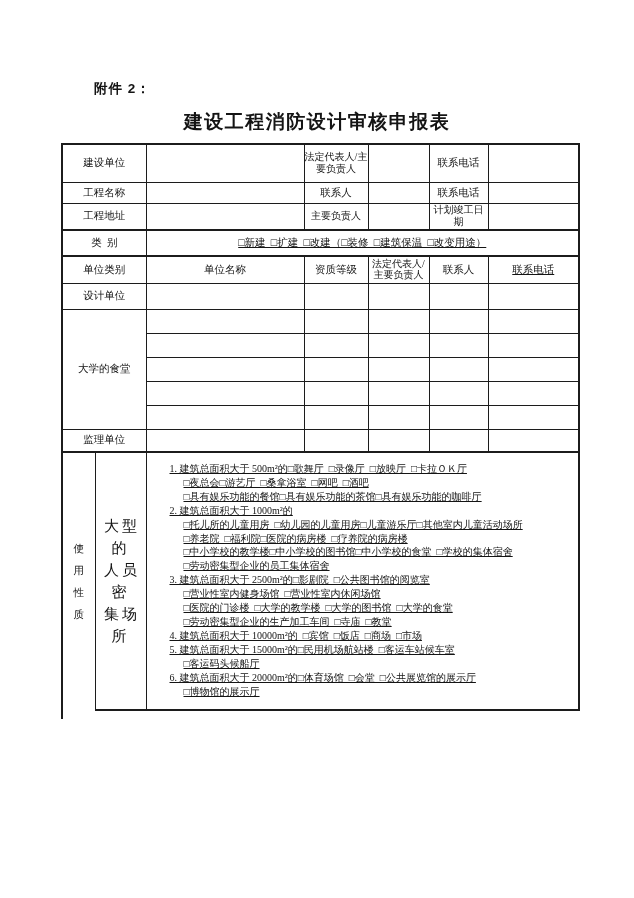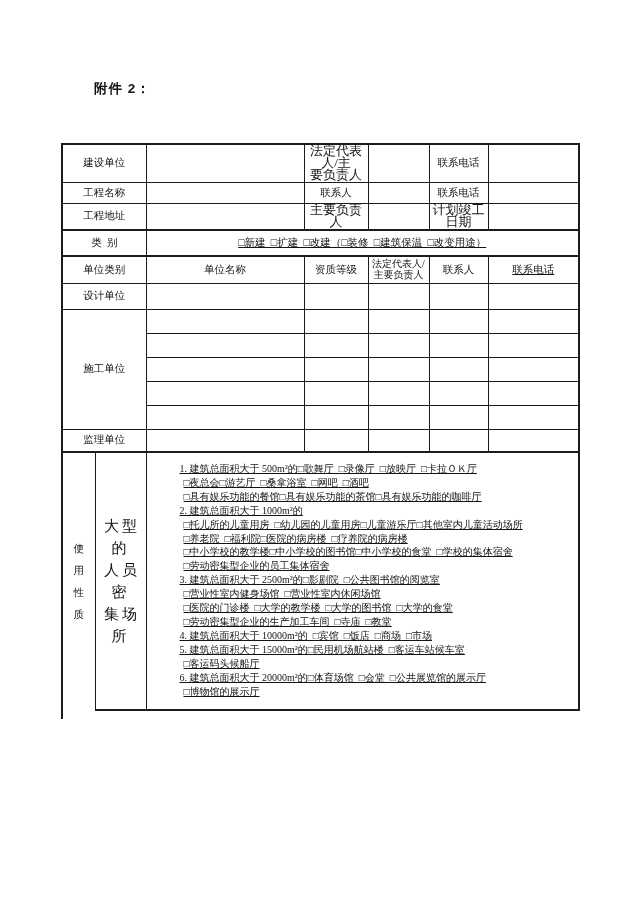--- a/index.html
+++ b/index.html
@@ -26,38 +26,39 @@
     border:1px solid #1c1c1c; padding:0; overflow:hidden;
     font-size:10.5px; text-align:center; vertical-align:middle;
     line-height:12px;
   }
   td.bl { border-left-width:2px; }
   td.br { border-right-width:2px;text-decoration:underline; }
   td.t2 { border-top-width:2px; }
   td.b2 { border-bottom-width:2px; }
   td.nb { border-bottom:none; }
   td.pre { white-space:pre; }
-  td.sm  { font-size:13px; }
+  td.sm  { font-size:10px; }
   td.xs  { font-size:10px; line-height:10.5px; }
   .two-line span { display:block; }
   .usage-a span { display:block; line-height:22px; font-size:10.5px; }
   .usage-b div { line-height:22px; font-size:15px; letter-spacing:3px; text-indent:3px; }
   td.usage-content { text-align:left; vertical-align:top; padding:9px 2px 0 0; }
   .ln { white-space:pre; font-size:10px; line-height:13.9px; padding-left:37px; }
-  .ln.num { padding-left:33px; }
+  .ln.num { padding-left:23px; }
   .border-stub { position:absolute; left:61px; top:710px; width:2px; height:9px; background:#1c1c1c; }
   .page-number { position:absolute; left:0; right:0; top:815px; text-align:center; font-size:9.5px; font-weight:bold; }
 </style>
 </head>
 <body>
 
 <div class="page">
 
   <div class="attachment">附件 2：</div>
 
+  <div class="doc-title">建设工程消防设计审核申报表</div>
 
   <table class="form">
     <colgroup>
       <col style="width:33px">
         <col style="width:51px">
         <col style="width:158px">
       <col style="width:64px">
         <col style="width:61px">
         <col style="width:59px">
         <col style="width:91px">
@@ -114,21 +115,21 @@
     <tr style="height:26px">
       <td colspan="2" class="bl">设计单位</td>
       <td></td>
       <td></td>
       <td></td>
       <td></td>
       <td class="br"></td>
     </tr>
 
     <tr style="height:24px">
-      <td colspan="2" rowspan="5" class="bl">施工单位</td>
+      <td colspan="2" rowspan="5" class="bl">大学的食堂</td>
       <td></td>
       <td></td>
       <td></td>
       <td></td>
       <td class="br"></td>
     </tr>
     <tr style="height:24px">
       <td></td>
       <td></td>
       <td></td>

